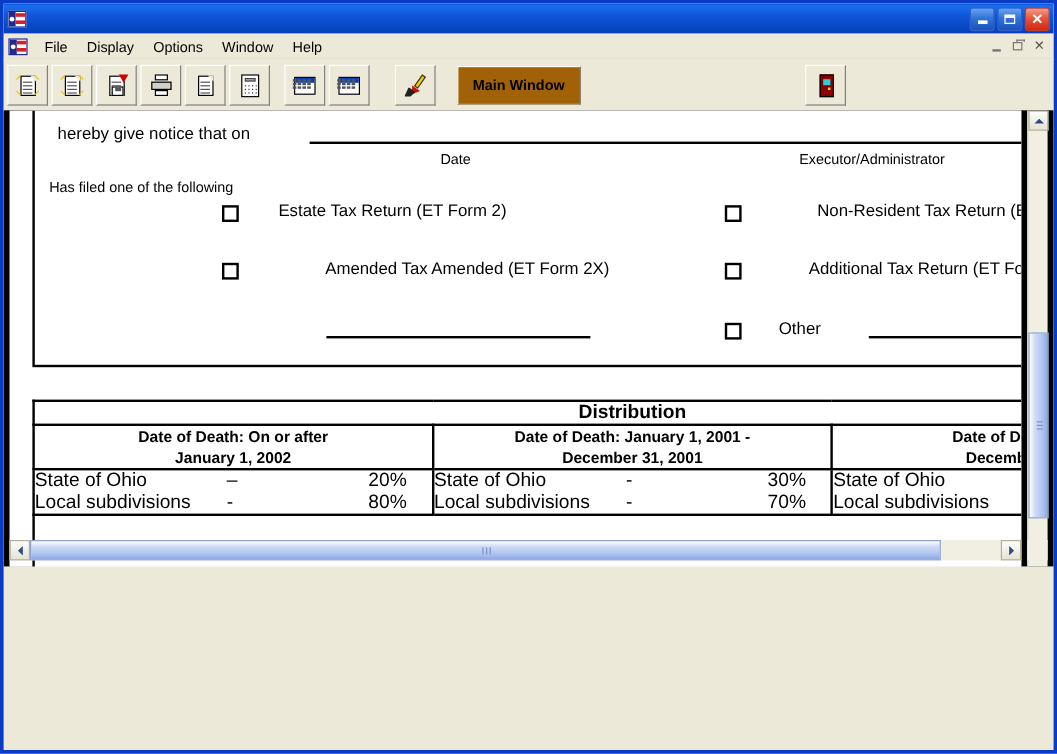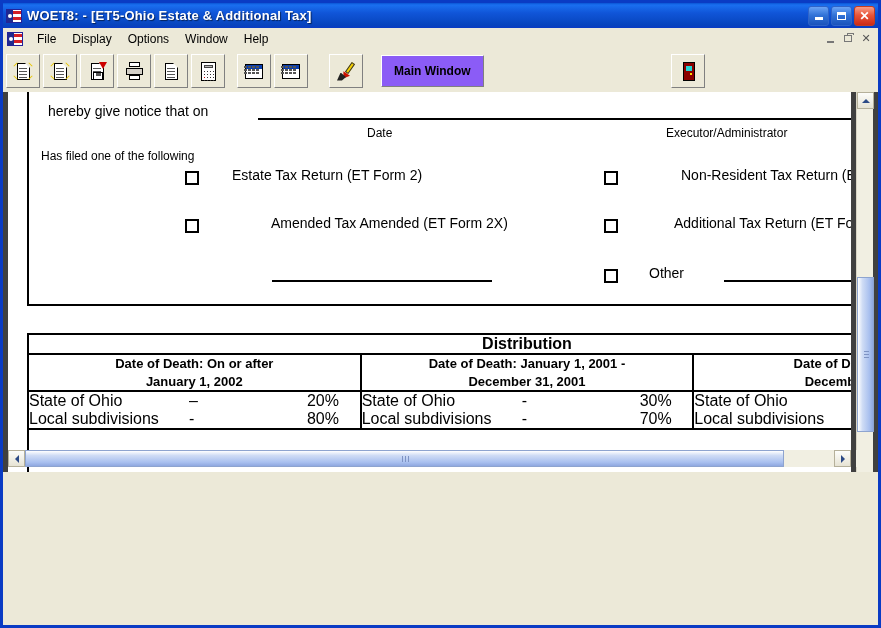--- a/index.html
+++ b/index.html
@@ -88,21 +88,21 @@
     background:#ece9d8;
     border-top:1px solid #ffffff;border-left:1px solid #ffffff;
     border-right:1px solid #808080;border-bottom:1px solid #808080;
     box-sizing:border-box;
     display:flex;align-items:center;justify-content:center;
     position:relative;
   }
   .tool-gap{width:9px;height:1px;}
   #main-window-btn{
     height:32px;margin-left:18px;padding:0 12px;
-    background:#8b5cf6;
+    background:#a16207;
     border-top:1px solid #ffffff;border-left:1px solid #ffffff;
     border-right:1px solid #808080;border-bottom:1px solid #808080;
     display:flex;align-items:center;justify-content:center;
     font-size:12px;font-weight:bold;color:#000;white-space:nowrap;
     box-sizing:border-box;
     text-align:center;
   }
   #exit-btn{
     width:34px;height:34px;margin-left:187px;
     background:#ece9d8;
@@ -146,21 +146,21 @@
   .pencil-tip{position:absolute;left:6px;top:13px;width:0;height:0;
           border-left:4px solid transparent;border-right:4px solid transparent;border-top:6px solid #cc1100;transform:rotate(35deg);}
   .brush-h{position:absolute;left:2px;top:13px;width:9px;height:8px;background:#222;
            clip-path:polygon(0 100%,40% 0,100% 55%,55% 100%);}
   .door{position:absolute;left:6px;top:2px;width:12px;height:19px;background:#8b0000;border:1px solid #000;box-sizing:border-box;}
   .door-win{position:absolute;left:2px;top:3px;width:6px;height:5px;background:#24d4d4;}
   .door-knob{position:absolute;right:2px;top:10px;width:2px;height:2px;background:#ffd700;}
   
   #client{
     position:absolute;left:0;top:89px;width:875px;height:380px;
-    background:#404040;overflow:hidden;
+    background:#000000;overflow:hidden;
   }
   #doc-viewport{
     position:absolute;left:5px;top:0px;width:843px;height:514px;
     background:#ffffff;overflow:hidden;
   }
   #doc-page{
     position:absolute;left:0;top:-18px;width:1080px;
     background:#ffffff;
     font-family:"Liberation Sans", sans-serif;
   }
@@ -235,21 +235,20 @@
 
 <div id="app-window">
 
   <div id="title-bar">
     <div id="title-icon">
       <div class="flag-blue"></div>
       <div class="flag-dot"></div>
       <div class="flag-red1"></div>
       <div class="flag-red2"></div>
     </div>
-    <div id="title-text">WOET8:  - [ET5-Ohio Estate &amp; Additional Tax]</div>
     <div id="title-buttons">
       <div class="tbtn min">
           <div class="g-min"></div>
         </div>
       <div class="tbtn max">
           <div class="g-max"></div>
         </div>
       <div class="tbtn close">
         <span class="g-close">✕</span>
       </div>

